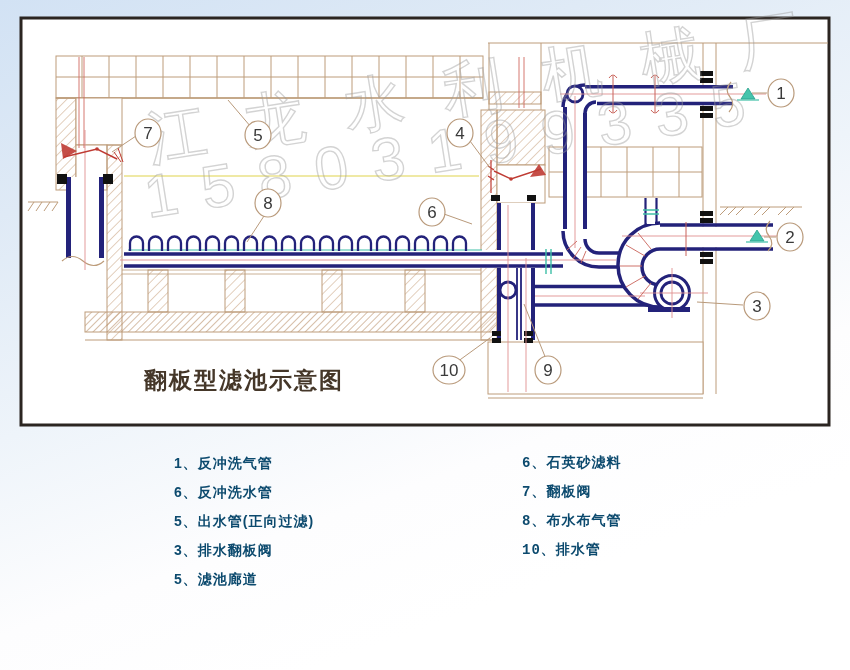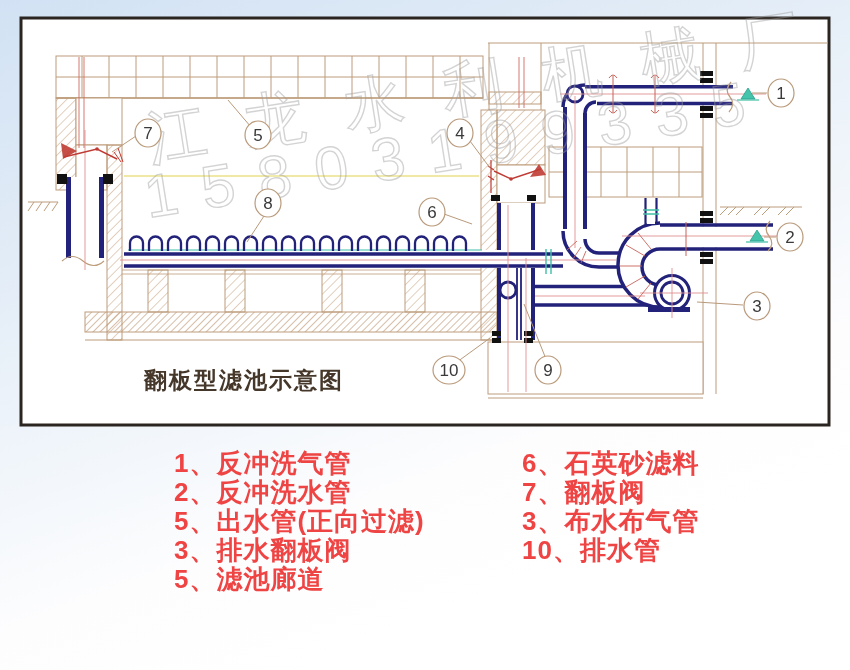--- a/index.html
+++ b/index.html
@@ -7,23 +7,23 @@
     width:850px;height:670px;
     font-family:"Liberation Sans","DejaVu Sans",sans-serif;
     background:linear-gradient(160deg,#d2e2f4 0%,#dfeaf6 22%,#eef4fa 45%,#fdfdfe 65%,#ffffff 80%);
     overflow:hidden;
   }
   .stage{position:relative;width:850px;height:670px;}
   .stage svg{position:absolute;left:0;top:0;}
   .legend{position:absolute;top:449px;left:0;width:850px;}
   .legend .col{position:absolute;top:0;}
   .legend .col-left{left:174px;}
-  .legend .col-right{left:522px;}
+  .legend .col-right{left:522px;font-family:Liberation Mono, monospace;}
   .legend-item{
-    font-size:26px;font-weight:bold;color:#ef4444;
+    font-size:14px;font-weight:bold;color:#0c4a6e;
     line-height:29px;white-space:nowrap;letter-spacing:1px;
   }
   .legend-item.indent{padding-left:28px;}
 </style>
 </head>
 <body>
 
 <div class="stage">
 
 <svg width="850" height="670" viewBox="0 0 850 670">
@@ -238,26 +238,26 @@
     <ellipse cx="449" cy="370" rx="16" ry="14" fill="#ffffff" stroke="#b99a7b" stroke-width="1.2"></ellipse>
     <text x="449" y="376">10</text>
   </g>
 
   <text x="244" y="388" text-anchor="middle" font-size="23" font-weight="bold" letter-spacing="2" fill="#453729">翻板型滤池示意图</text>
 </svg>
 
 <div class="legend">
   <div class="col col-left">
     <div class="legend-item">1、反冲洗气管</div>
-    <div class="legend-item">2、反冲洗水管</div>
+    <div class="legend-item">6、反冲洗水管</div>
     <div class="legend-item">5、出水管(正向过滤)</div>
     <div class="legend-item">3、排水翻板阀</div>
     <div class="legend-item">5、滤池廊道</div>
   </div>
   <div class="col col-right">
     <div class="legend-item">6、石英砂滤料</div>
     <div class="legend-item">7、翻板阀</div>
-    <div class="legend-item">3、布水布气管</div>
+    <div class="legend-item">8、布水布气管</div>
     <div class="legend-item">10、排水管</div>
   </div>
 </div>
 
 </div>
 
 </body></html>

